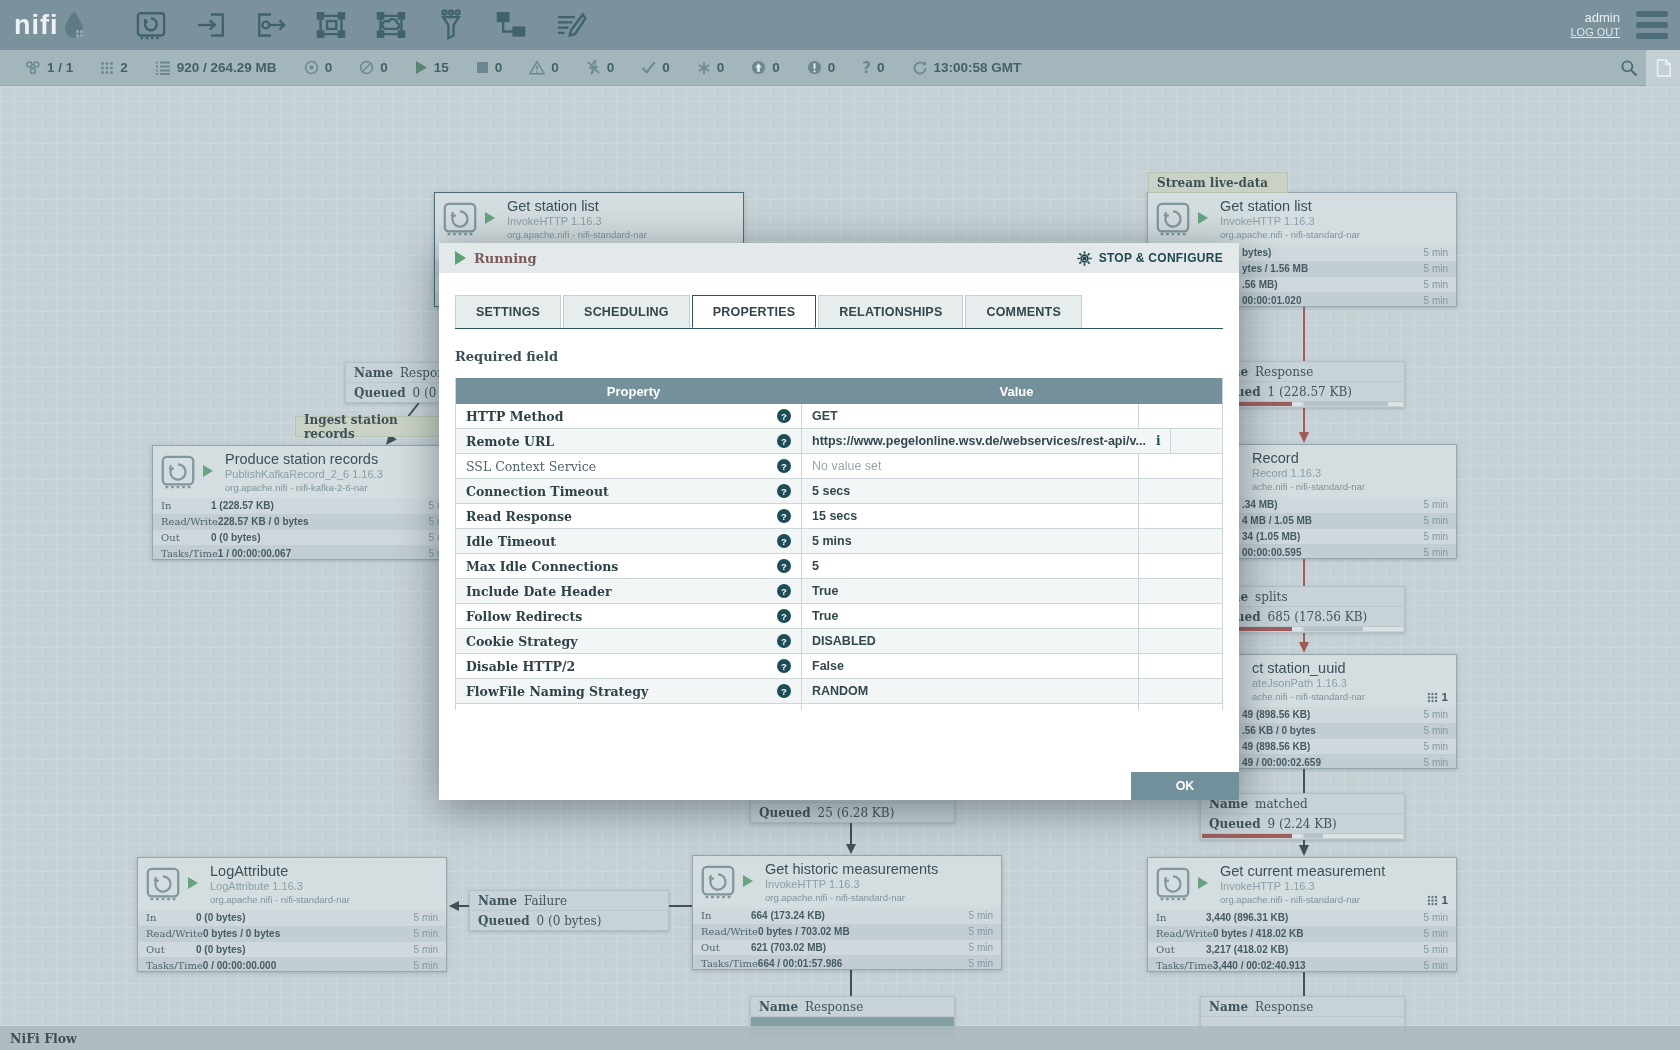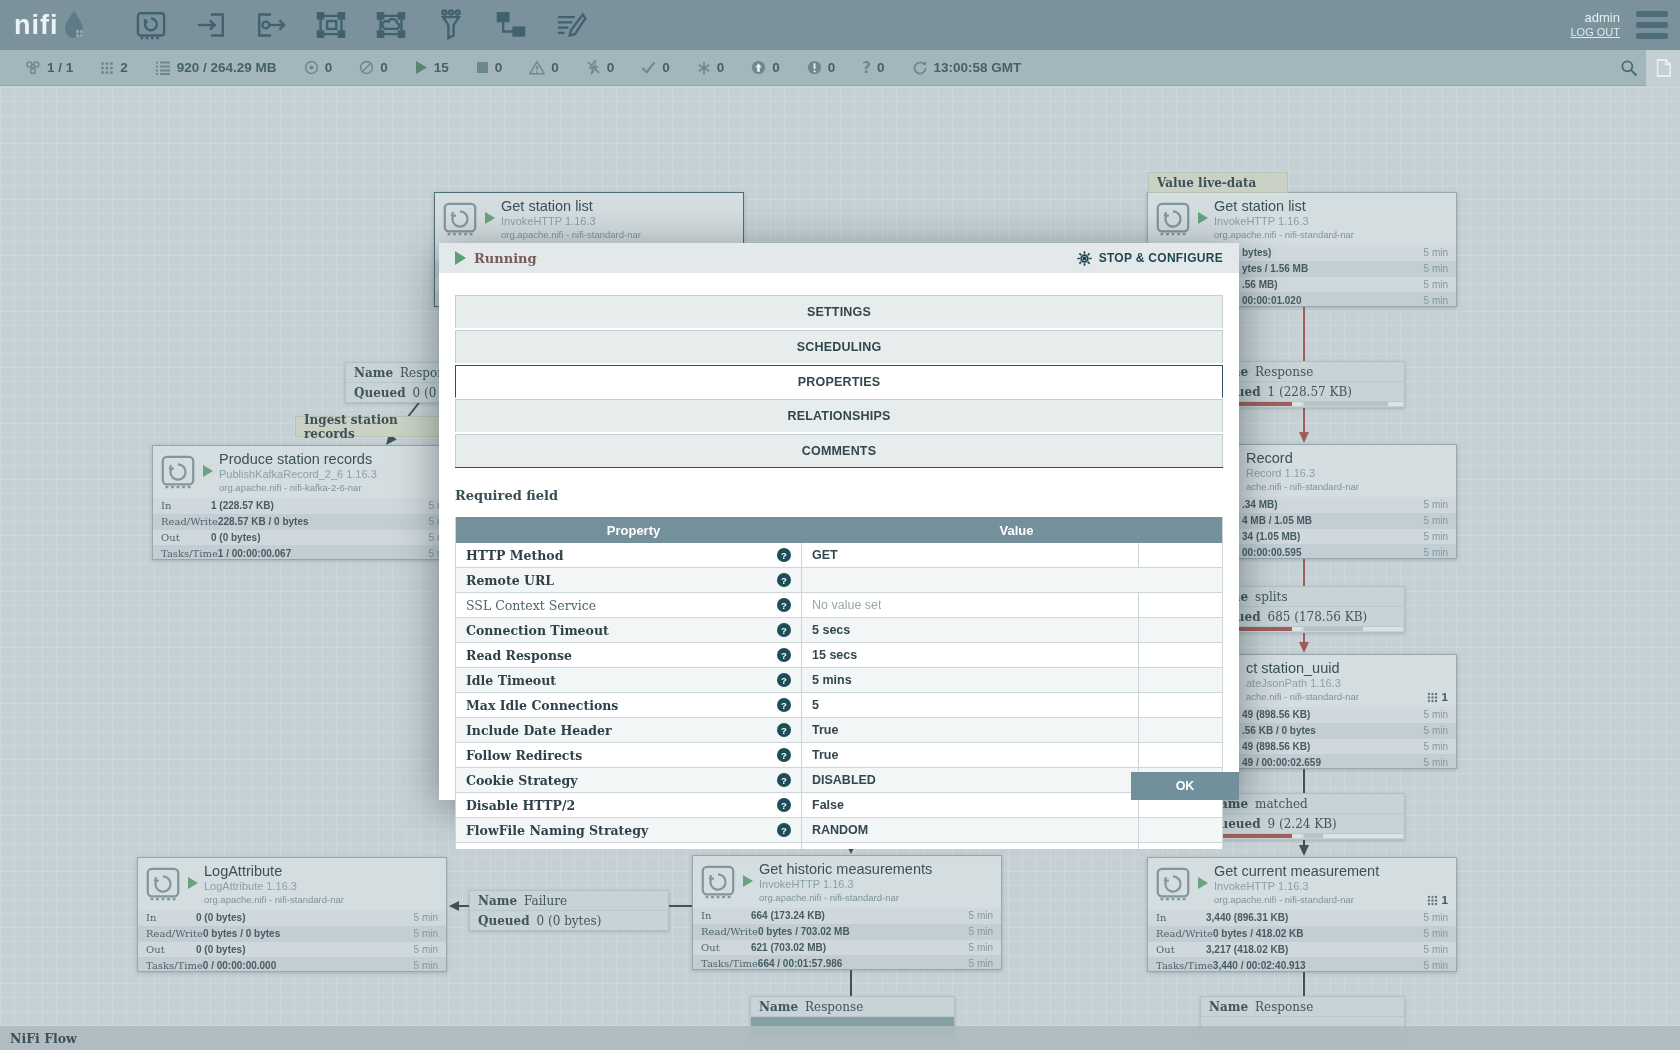--- a/index.html
+++ b/index.html
@@ -68,21 +68,21 @@
   .proc{
     position:absolute;height:115px;background:#c2ced3;
     border:1px solid rgba(88,110,120,.4);box-sizing:border-box;
     box-shadow:0 1px 4px rgba(60,80,88,.25);
   }
   .proc.sel{border:1px solid #4e6d79;}
   .proc-head{position:relative;height:52px;background:rgba(255,255,255,.3);}
   .proc-icon{position:absolute;left:7px;top:8px;}
   .proc-run{position:absolute;left:50px;top:19px;width:0;height:0;
     border-left:10px solid #69a37f;border-top:6px solid transparent;border-bottom:6px solid transparent;}
-  .proc-titles{position:absolute;left:66px;top:5px;right:6px;}
+  .proc-titles{position:absolute;left:72px;top:5px;right:6px;}
   .proc-title{font-size:14.5px;color:#3b5158;white-space:nowrap;overflow:hidden;}
   .proc-type{font-size:11px;color:#8aa0a8;margin-top:1px;white-space:nowrap;}
   .proc-bundle{font-size:9.5px;color:#7e949c;margin-top:2px;white-space:nowrap;}
   .proc.partial-head .proc-title,.proc.partial-head .proc-type,.proc.partial-head .proc-bundle{margin-left:32px;}
   .proc-badge{position:absolute;right:8px;top:36px;display:flex;align-items:center;gap:4px;
     color:#3f565e;font-size:11.5px;font-weight:bold;}
   .proc-rows{height:63px;}
   .prow{display:flex;align-items:center;height:15.75px;padding:0 8px;
     font-size:10px;}
   .prow:nth-child(odd){background:rgba(255,255,255,.22);}
@@ -130,21 +130,21 @@
   .modal-header{height:52px;background:#6e8b96;display:flex;align-items:center;}
   .modal-title{color:#ffffff;font-size:20px;font-weight:bold;margin-left:20px;
     font-family:"DejaVu Serif",serif;}
   .modal-status{height:30px;background:#e3e8ea;display:flex;align-items:center;padding:0 16px;}
   .run-tri{width:0;height:0;border-left:11px solid #5ca174;border-top:7px solid transparent;
     border-bottom:7px solid transparent;margin-right:8px;}
   .run-text{font-family:"DejaVu Serif",serif;font-weight:bold;font-size:13px;color:#7b5a5a;}
   .stop-config{margin-left:auto;display:flex;align-items:center;gap:6px;color:#1e4750;
     font-size:12px;font-weight:bold;letter-spacing:.3px;}
   .modal-body{position:relative;padding:0 16px;}
-  .tabs{display:flex;gap:2px;margin-top:22px;border-bottom:1px solid #2b535b;flex-direction:column;}
+  .tabs{display:flex;gap:2px;margin-top:22px;border-bottom:1px solid #2b535b;}
   .tab{
     height:33px;padding:0 20px;background:#e7eced;border:1px solid #c3cfd3;border-bottom:none;
     font-size:12.5px;font-weight:bold;color:#33464d;font-family:"Liberation Sans",sans-serif;
     letter-spacing:.2px;
   }
   .tab.active{background:#ffffff;border:1px solid #2b535b;border-bottom:1px solid #ffffff;
     margin-bottom:-1px;}
   .req-note{margin:20px 0 14px 0;font-family:"DejaVu Serif",serif;font-weight:bold;
     font-size:13px;color:#394e55;}
   .ptable{border-left:1px solid #ccd6d9;border-right:1px solid #ccd6d9;text-align:center;}
@@ -894,21 +894,21 @@
       <div class="clabel" data-interactable="true" style="left: 1200px; top: 909px; width: 205px;">
         <div class="crow" data-interactable="false">
           <span class="ck">Name</span>
           <span class="cv">Response</span>
         </div>
         <div class="crow" data-interactable="false">
           <span class="ck"></span>
           <span class="cv"></span>
         </div>
       </div>
-      <div class="klabel" data-interactable="true" style="left: 1148px; top: 85px; width: 140px;">Value live-data</div>
+      <div class="klabel" data-interactable="true" style="left: 1148px; top: 85px; width: 140px;">Stream live-data</div>
       <div class="klabel" data-interactable="true" style="left: 295px; top: 329px; width: 145px;">Ingest station records</div>
     </div>
 </div>
 
 <div class="palette-btn" style="left:4px;top:112px;" data-interactable="true">
   <svg width="19" height="19" viewBox="0 0 22 22">
       <circle cx="11" cy="11" r="7"></circle>
       <circle cx="11" cy="11" r="2.4" fill="#3f626d"></circle>
       <path d="M11 1.5 v3 M11 17.5 v3 M1.5 11 h3 M17.5 11 h3"></path>
     </svg>
@@ -962,20 +962,24 @@
       <span class="pval" data-interactable="false">GET</span>
 
     </div>
     <div class="tc-act"></div>
   </div>
           <div class="trow alt" data-interactable="false">
     <div class="tc-prop">
       <span class="pname" data-interactable="false">Remote URL</span>
       <span class="phelp" data-interactable="true">?</span>
     </div>
+    <div class="tc-val">
+      <span class="pval" data-interactable="false">https://www.pegelonline.wsv.de/webservices/rest-api/v...</span>
+      <span class="pinfo" data-interactable="true">i</span>
+    </div>
     <div class="tc-act"></div>
   </div>
           <div class="trow" data-interactable="false">
     <div class="tc-prop">
       <span class="pname optional" data-interactable="false">SSL Context Service</span>
       <span class="phelp" data-interactable="true">?</span>
     </div>
     <div class="tc-val">
       <span class="pval unset" data-interactable="false">No value set</span>
 

